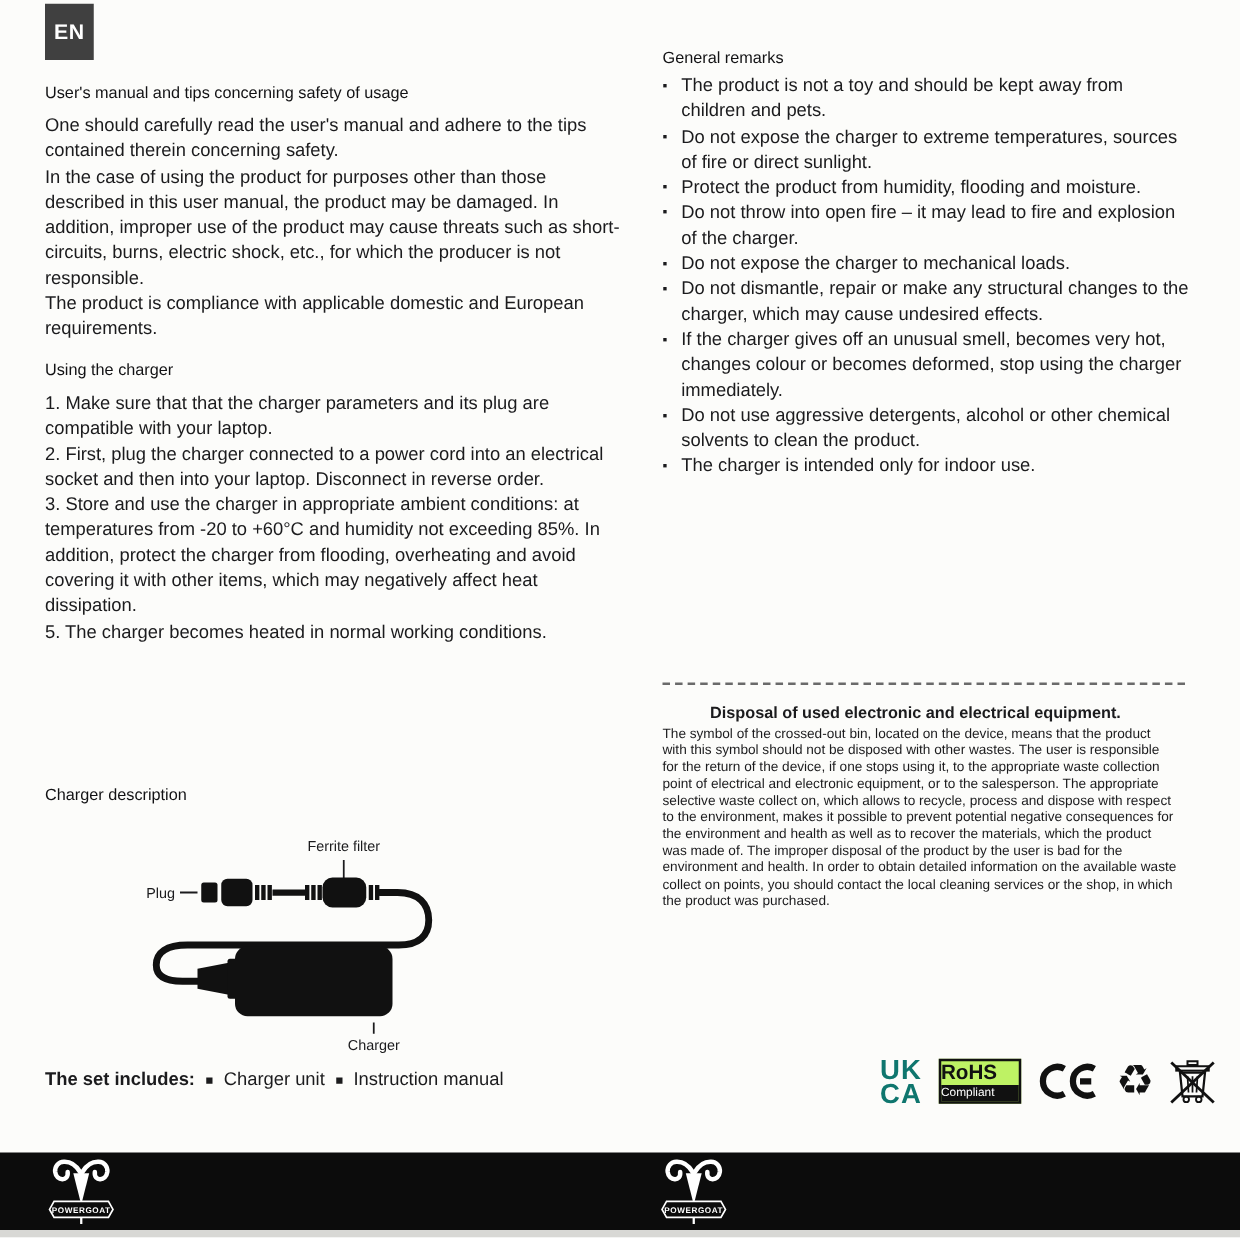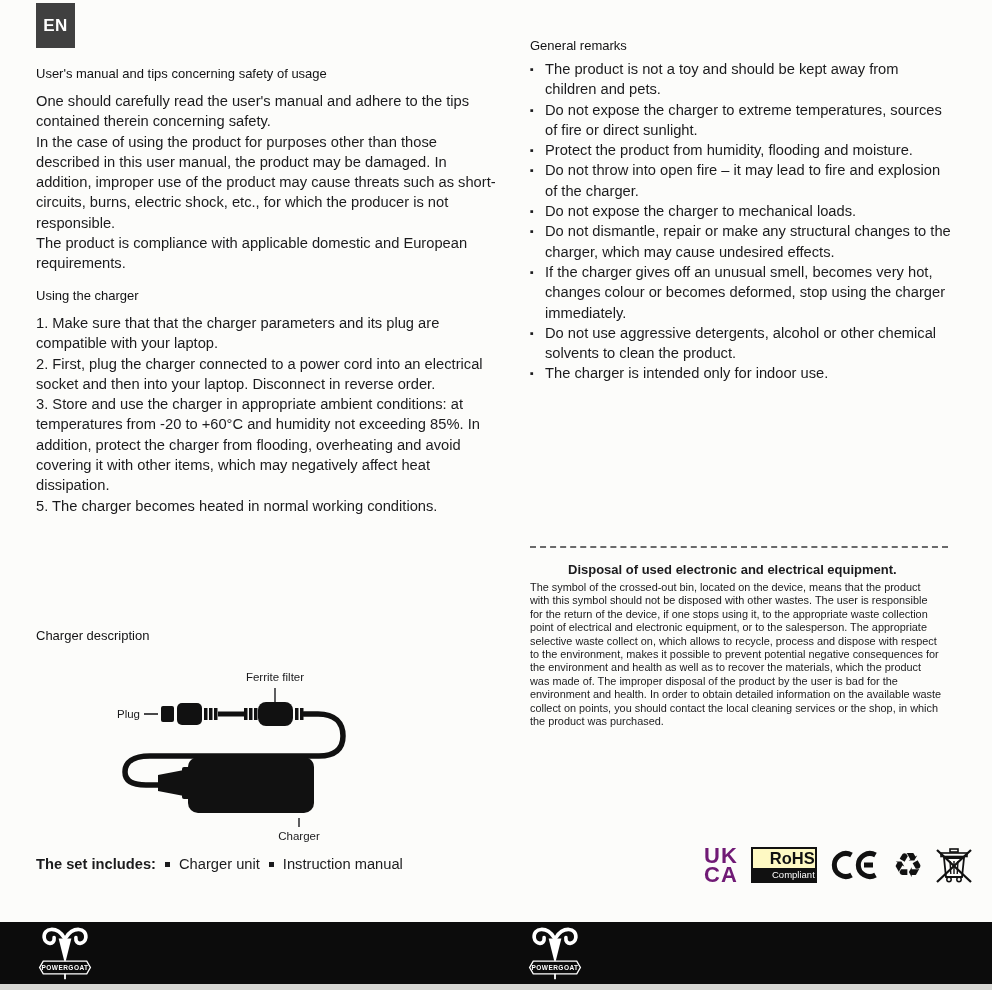--- a/index.html
+++ b/index.html
@@ -30,22 +30,22 @@
   }
   ul.remarks li::before{
     content:"▪"; position:absolute; left:0; top:0; font-size:11px; line-height:20.3px; color:#1b1b1d;
   }
   .divider{position:absolute; top:508px; left:0; width:418px; border-top:2px dashed #6a6a6a; height:0;}
   .disposal-title{position:absolute; top:524px; left:0; font-size:13px; font-weight:700; margin:0;padding-left:38px;}
   .disposal-body{position:absolute; top:543px; left:0; width:412px; font-size:10.9px; line-height:13.4px; margin:0;}
   .cert-row{
     position:absolute; left:704px; top:846px; display:flex; align-items:center; gap:13px;
   }
-  .ukca{font-weight:700; font-size:22px; line-height:19px; letter-spacing:1px; color:#701a75;}
-  .rohs{border:2.5px solid #111; width:62px; text-align:right; background:#fef9c3;}
+  .ukca{font-weight:700; font-size:22px; line-height:19px; letter-spacing:1px; color:#0f766e;}
+  .rohs{border:2.5px solid #111; width:62px; text-align:left; background:#bef264;}
   .rohs .t{font-weight:700; font-size:16.5px; line-height:19px; display:block; color:#111;}
   .rohs .c{display:block; background:#111; color:#fff; font-size:9.5px; line-height:13px;}
   .recycle{font-size:34px; line-height:34px; color:#111;}
   .diagram-label{font-size:11.5px; fill:#1b1b1d;}
   .footer-bar{position:absolute; left:0; top:922px; width:992px; height:62px; background:#0c0c0c;}
   .footer-strip{position:absolute; left:0; top:984px; width:992px; height:6px; background:#d8d8d5;}
   .goat{position:absolute; top:2px; width:64px; height:58px;}
   .goat.g1{left:33px;} .goat.g2{left:523px;}
 </style>
 </head>

